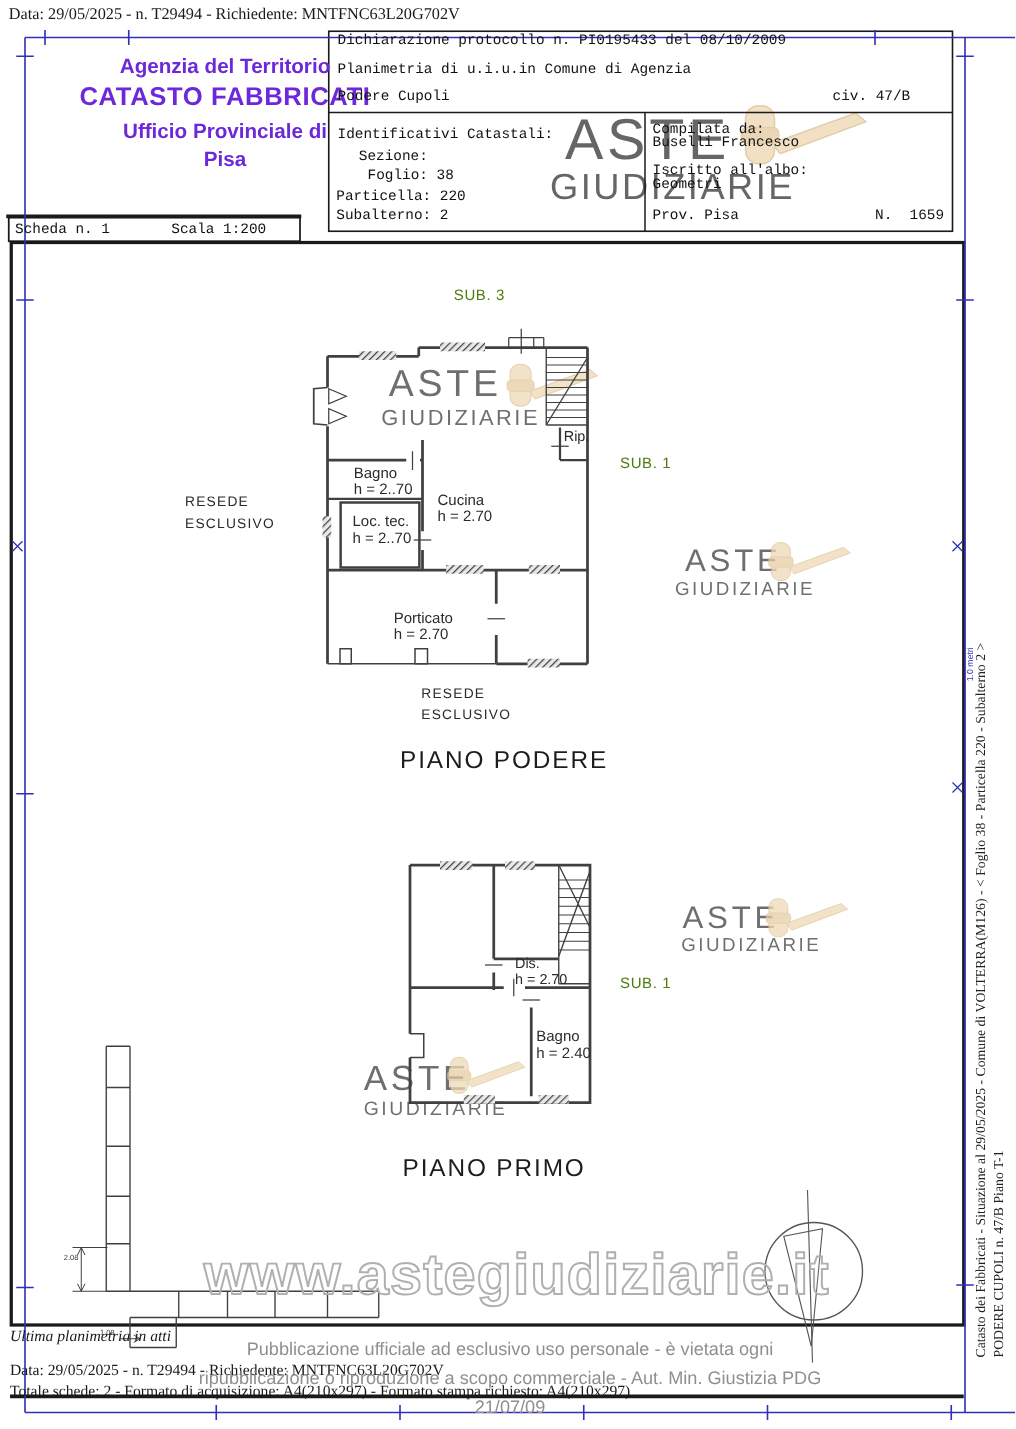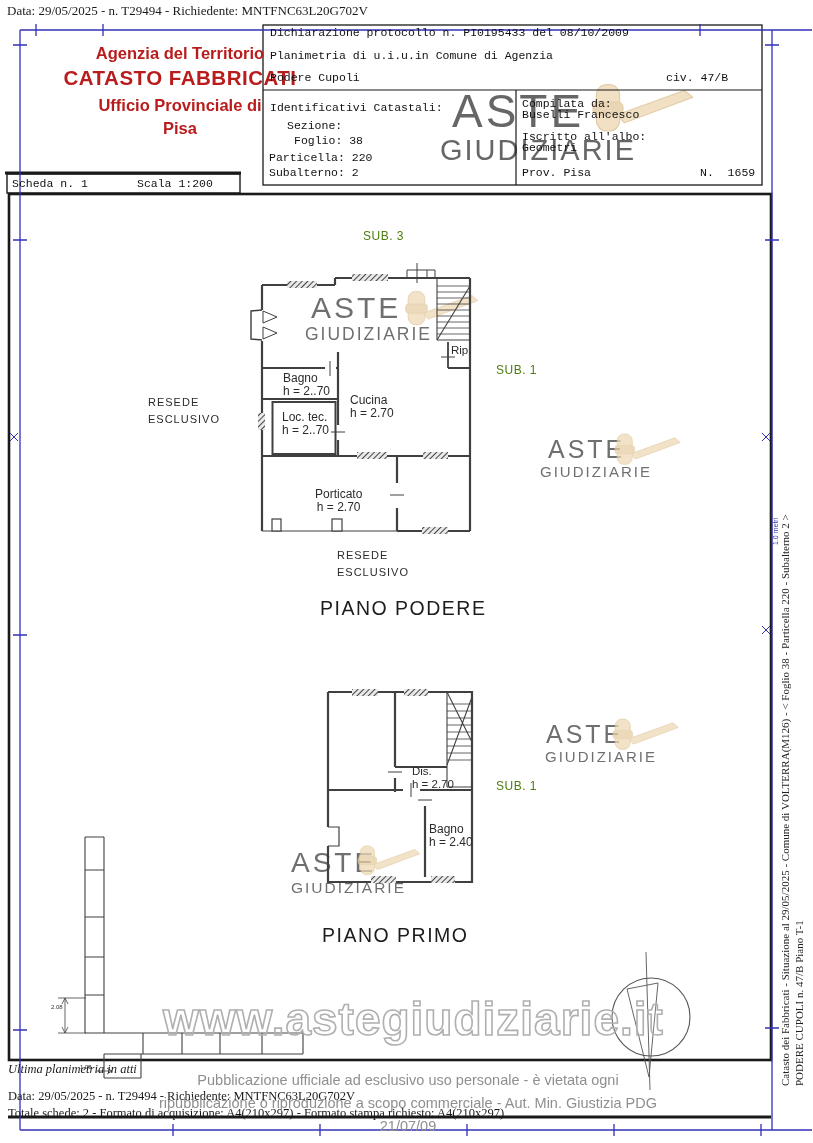--- a/index.html
+++ b/index.html
@@ -3,21 +3,21 @@
 <meta charset="utf-8">
 <style>
   html,body{margin:0;padding:0;background:#fff;}
   #page{position:relative;width:813px;height:1143px;background:#fff;overflow:hidden;
         font-family:"Liberation Sans",sans-serif;}
   .abs{position:absolute;}
   .serif{font-family:"Liberation Serif",serif;color:#1a1a1a;}
   .mono{font-family:"Liberation Mono",monospace;color:#111;}
   svg{position:absolute;left:0;top:0;}
   
-  .agency{left:55px;top:44px;width:250px;text-align:center;color:#b91c1c;}
+  .agency{left:55px;top:44px;width:250px;text-align:center;color:#6d28d9;}
   .agency .a1{font-size:16.5px;font-weight:bold;margin-bottom:3px;}
   .agency .a2{font-size:20.5px;font-weight:bold;margin-bottom:6px;letter-spacing:.5px;}
   .agency .a3{font-size:16.5px;font-weight:bold;margin-bottom:4px;}
   .agency .a4{font-size:16.5px;font-weight:bold;}
   
   .room{font-size:12px;line-height:13px;color:#2b2b2b;}
   .small-label{font-size:11.5px;color:#2b2b2b;}
   .plan-title{font-size:19.5px;letter-spacing:1.5px;color:#1d1d1d;}
   .resede{font-size:11px;letter-spacing:1px;line-height:17px;color:#2b2b2b;}
   .sub-label{font-size:12px;letter-spacing:.5px;color:#4d7c0f;}
@@ -261,21 +261,21 @@
     <div>h = 2..70</div>
   </div>
   <div class="abs room text-layer" style="left:350px;top:394px;">
     <div>Cucina</div>
     <div>h = 2.70</div>
   </div>
   <div class="abs room text-layer" style="left:282px;top:411px;">
     <div>Loc. tec.</div>
     <div>h = 2..70</div>
   </div>
-  <div class="abs room text-layer" style="left:315px;top:488px;text-align:center;">
+  <div class="abs room text-layer" style="left:315px;top:488px;">
     <div>Porticato</div>
     <div>h = 2.70</div>
   </div>
   <div class="abs small-label text-layer" style="left:451px;top:344px;">Rip.</div>
 
   <div class="abs resede text-layer" style="left:148px;top:394px;">
     <div>RESEDE</div>
     <div>ESCLUSIVO</div>
   </div>
   <div class="abs resede text-layer" style="left:337px;top:547px;">

